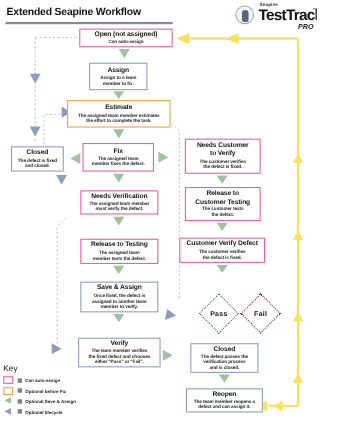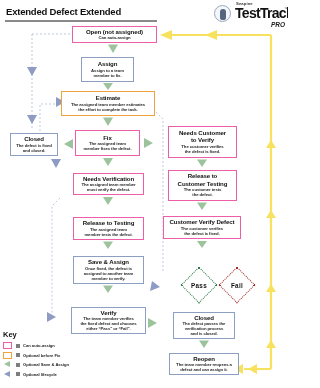--- a/index.html
+++ b/index.html
@@ -75,21 +75,21 @@
   }
   .diamond.green .dshape { border:1.2px dotted #2f7b49; }
   .diamond.red   .dshape { border:1.2px dotted #a32929; }
   .diamond .dlabel {
     position:relative; font-size:6.3px; font-weight:bold; color:#111;
     letter-spacing:0.3px;
   }
 
   
   .legend { position:absolute; left:3px; top:330px; width:74px; }
-  .legend-title { font-size:7.5px; font-weight:bold; color:#111; margin-bottom:2px; }
+  .legend-title { font-size:7.5px; font-weight:normal; color:#111; margin-bottom:2px; }
   .legend-row { display:flex; align-items:center; height:9.5px; }
   .lg-swatch { width:9px; height:7px; background:#fff; flex:0 0 auto; }
   .lg-swatch.pink   { border:1.2px solid #ec5fa8; }
   .lg-swatch.orange { border:1.2px solid #f0a23c; }
   .lg-arrow { width:9px; height:8px; flex:0 0 auto; position:relative; }
   .lg-arrow::after{
     content:""; position:absolute; left:1px; top:0.5px;
     border-top:3.6px solid transparent; border-bottom:3.6px solid transparent;
     border-right:6.5px solid #9cc39c;
   }
@@ -97,21 +97,21 @@
   .lg-bar {
     width:4px; height:4px; background:#7e7e7e; margin:0 3px 0 4px; flex:0 0 auto;
   }
   .lg-text { font-size:4.1px; font-weight:bold; color:#222; white-space:nowrap; }
 </style>
 </head>
 <body>
 
 <div id="canvas">
 
-  <div class="title">Extended Defect Extended</div>
+  <div class="title">Extended Seapine Workflow</div>
   <div class="title-rule"></div>
 
   <div class="logo">
     <div class="logo-badge"></div>
     <div class="logo-seapine">Seapine</div>
     <div class="logo-tt">TestTrack</div>
     <div class="logo-tm">™</div>
     <div class="logo-pro">PRO</div>
   </div>
 

